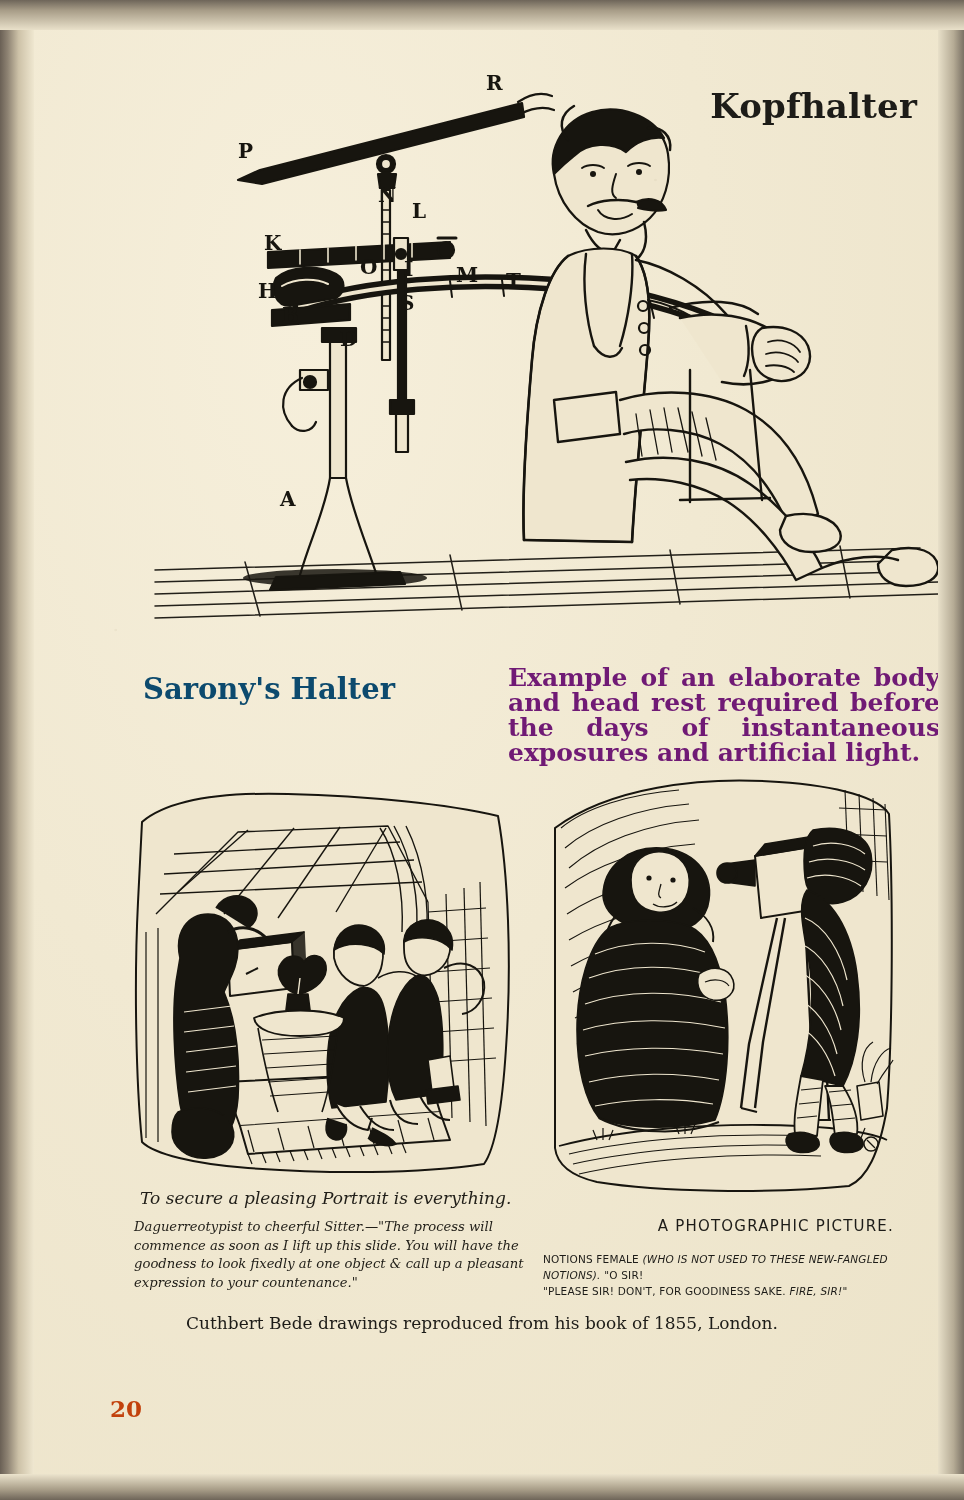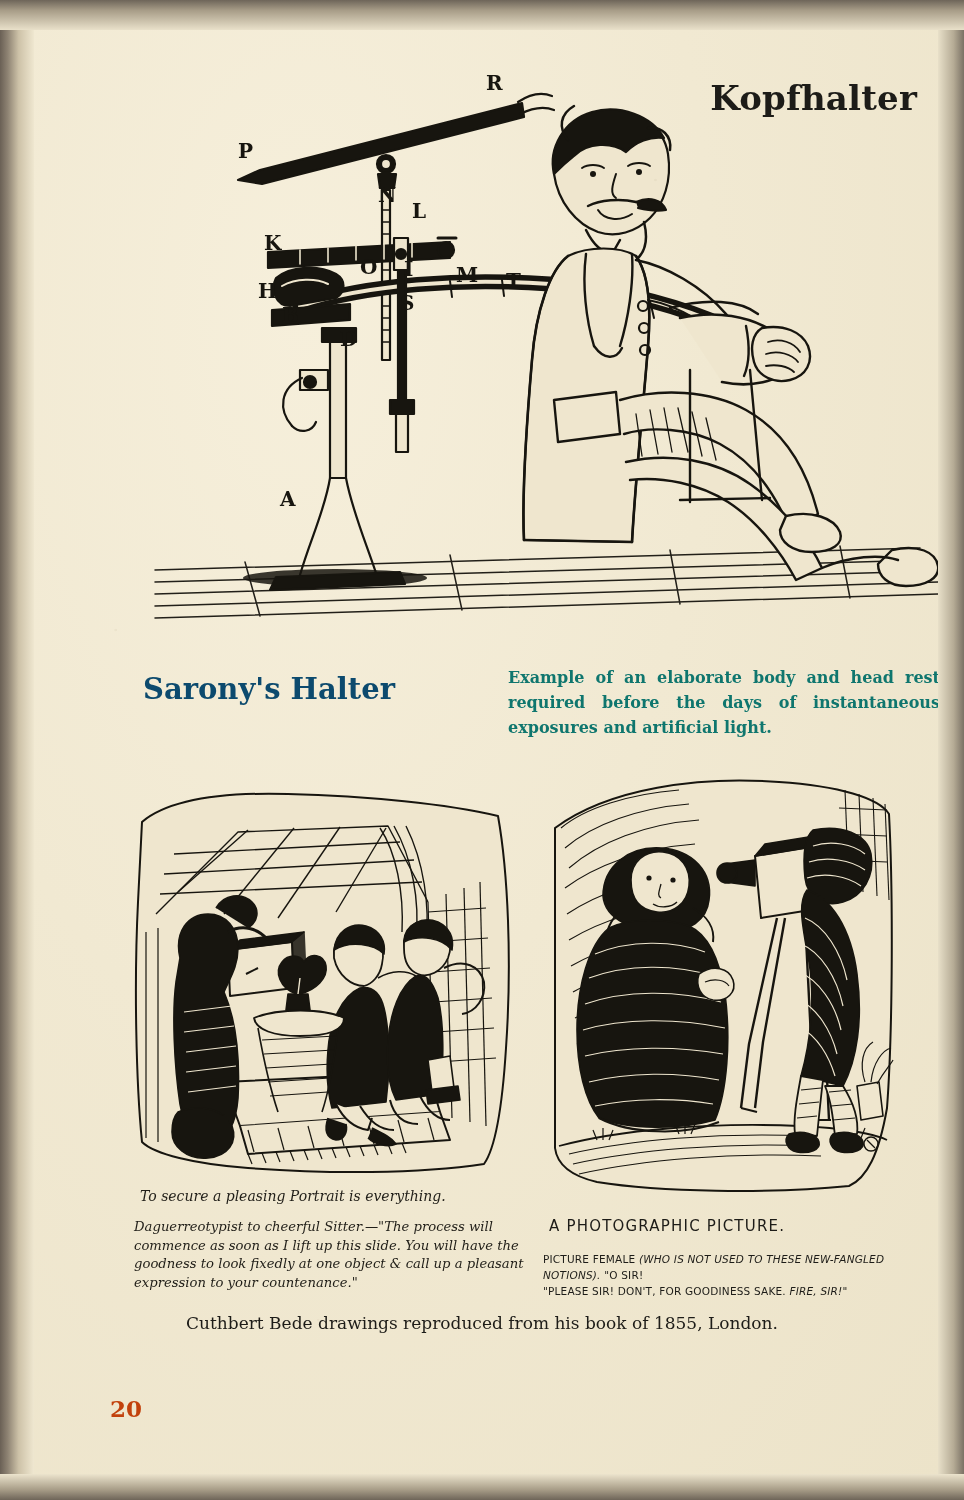--- a/index.html
+++ b/index.html
@@ -66,21 +66,21 @@
   .content {
     position: absolute;
     inset: 0;
     z-index: 2;
   }
 
   
   .kopfhalter {
     position: absolute;
     right: 47px;
-    top: 78px;
+    top: 86px;
     font-family: "DejaVu Serif", serif;
     font-weight: bold;
     font-size: 34px;
     letter-spacing: 0.2px;
     color: #1d1c18;
   }
 
   
   .engraving-top {
     position: absolute;
@@ -108,23 +108,23 @@
     font-size: 29px;
     color: #0c4a6e;
   }
   .example-text {
     position: absolute;
     left: 508px;
     top: 665px;
     width: 432px;
     font-family: "DejaVu Serif", serif;
     font-weight: bold;
-    font-size: 16px;
+    font-size: 25px;
     line-height: 25px;
-    color: #0f766e;
+    color: #701a75;
     text-align: justify;
   }
 
   
   .engraving-left {
     position: absolute;
     left: 128px;
     top: 782px;
     width: 390px;
     height: 398px;
@@ -138,41 +138,41 @@
   }
   .engraving-left svg, .engraving-right svg { display: block; }
 
   .script-caption {
     position: absolute;
     left: 140px;
     top: 1188px;
     width: 400px;
     font-family: "DejaVu Serif", serif;
     font-style: italic;
-    font-size: 14px;
+    font-size: 17px;
     color: #201e18;
   }
   .script-body {
     position: absolute;
     left: 134px;
     top: 1218px;
     width: 410px;
     font-family: "DejaVu Serif", serif;
     font-style: italic;
     font-size: 13.2px;
     line-height: 18.5px;
     color: #201e18;
   }
 
   .photo-pic-title {
     position: absolute;
     left: 549px;
     top: 1217px;
     width: 345px;
-    text-align: left;
+    text-align: right;
     font-family: "DejaVu Sans", sans-serif;
     font-size: 15px;
     letter-spacing: 1.2px;
     color: #1d1c18;
   }
   .photo-pic-sub {
     position: absolute;
     left: 543px;
     top: 1251px;
     width: 400px;
@@ -691,21 +691,21 @@
           <path d="M318 372 L326 380" stroke-width="1.2"></path>
         </g>
       </svg>
     </div>
 
     <div class="script-caption">To secure a pleasing Portrait is everything.</div>
     <div class="script-body">Daguerreotypist to cheerful Sitter.—"The process will commence as soon as I lift up this slide. You will have the goodness to look fixedly at one object &amp; call up a pleasant expression to your countenance."</div>
 
     <div class="photo-pic-title">A PHOTOGRAPHIC PICTURE.</div>
     <div class="photo-pic-sub">
-      <span>PICTURE FEMALE</span>
+      <span>NOTIONS FEMALE</span>
       <span class="ital">(WHO IS NOT USED TO THESE NEW-FANGLED NOTIONS).</span>
       <span>"O SIR!</span><br>
       <span>"PLEASE SIR! DON'T, FOR GOODINESS SAKE.</span>
       <span class="ital">FIRE, SIR!"</span>
     </div>
 
     <div class="bottom-credit">Cuthbert Bede drawings reproduced from his book of 1855, London.</div>
     <div class="page-number">20</div>
 
   </div>

